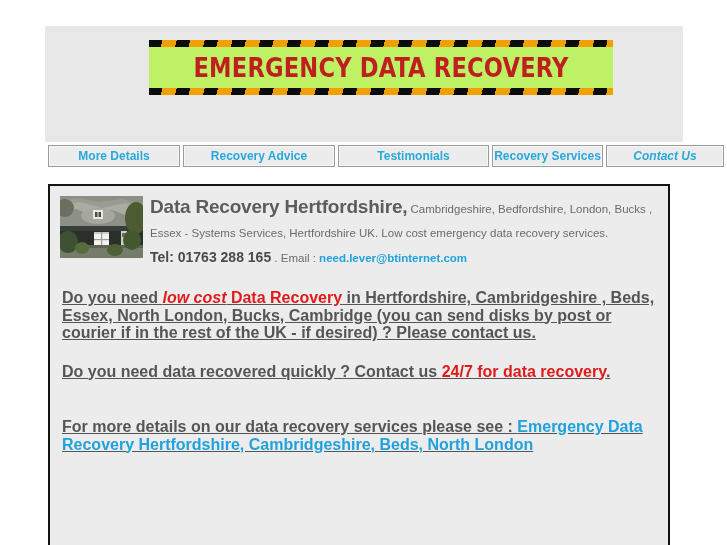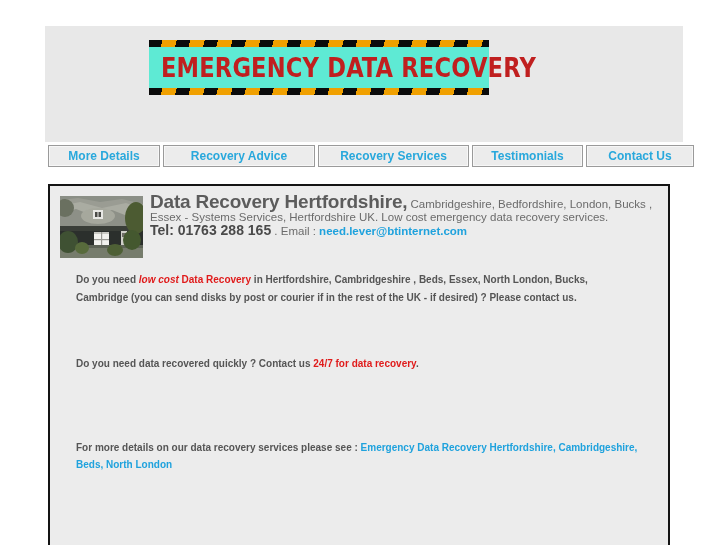--- a/index.html
+++ b/index.html
@@ -23,23 +23,23 @@
     width: 638px;
     height: 116px;
     background: #e8e8e8;
   }
 
   
   #banner {
     position: absolute;
     left: 104px;
     top: 14px;
-    width: 340px;
+    width: 464px;
     height: 55px;
-    background: #5eead4;
+    background: #bef264;
     box-sizing: border-box;
   }
   .hazard {
     position: absolute;
     left: 0;
     width: 100%;
     height: 7px;
     background-color: #f0a000;
     background-image: repeating-linear-gradient(
        104deg,
@@ -99,25 +99,25 @@
     font-size: 12px;
     font-weight: bold;
     display: flex;
     align-items: center;
     justify-content: center;
     height: 22px;
     box-sizing: border-box;
     white-space: nowrap;
     cursor: pointer;
   }
-  .navbtn:nth-child(1) { width: 112px; }
+  .navbtn:nth-child(1) { width: 132px; }
   .navbtn:nth-child(2) { width: 152px; text-align: center; }
   .navbtn:nth-child(3) { width: 151px; }
   .navbtn:nth-child(4) { width: 111px; }
-  .navbtn:nth-child(5) { width: 108px; }
+  .navbtn:nth-child(5) { width: 118px; font-style: italic; }
 
   
   #content-box {
     position: absolute;
     left: 48px;
     top: 184px;
     width: 622px;
     height: 400px;
     background: #ececec;
     border: 2px solid #141414;
@@ -134,42 +134,43 @@
     margin: 1px 7px 1px 0;
     position: relative;
     overflow: hidden;
     background: #6f7a6a;
   }
   #cottage svg { display:block; width:83px; height:62px; }
 
   .maintext {
     font-size: 11.5px;
     color: #6b6b6b;
-    line-height: 13px;
+    line-height: 24px;
   }
   #headline {
     font-size: 19px;
     font-weight: bold;
     color: #5c5c5c;
     letter-spacing: -0.2px;
   }
   #tel { color: #4a4a4a; font-weight: bold; font-size: 14px; }
   .link {
     color: #1fa2dd;
     font-weight: bold;
     text-decoration: none;
     cursor: pointer;
   }
   p.body {
-    margin: 16px;
+    margin: 2px;
     clear: both;
-    font-size: 10px;
+    font-size: 16px;
     color: #555555;
     font-weight: bold;
     line-height: 17.5px;
+    text-decoration: underline;
   }
   .gap { height: 17px; }
   .red { color: #e01b1b; }
   .red-i { color: #e01b1b; font-style: italic; }
 </style>
 </head>
 <body>
 
 <div id="header-block">
 
@@ -178,22 +179,22 @@
     <div id="banner-title">EMERGENCY DATA RECOVERY</div>
     <div class="hazard bottom"></div>
   </div>
 
 
 </div>
 
 <div id="navbar">
   <div class="navbtn">More Details</div>
   <div class="navbtn">Recovery Advice</div>
+  <div class="navbtn">Testimonials</div>
   <div class="navbtn">Recovery Services</div>
-  <div class="navbtn">Testimonials</div>
   <div class="navbtn">Contact Us</div>
 </div>
 
 <div id="content-box">
 
   <div id="cottage">
     <svg viewBox="0 0 83 62" preserveAspectRatio="none" aria-hidden="true">
       <rect x="0" y="0" width="83" height="62" fill="#4a4f45"></rect>
       <rect x="0" y="0" width="83" height="30" fill="#8b8f86"></rect>
       <path d="M0 4 L18 2 L40 6 L62 3 L83 8 L83 30 L0 32 Z" fill="#9a9c93"></path>

